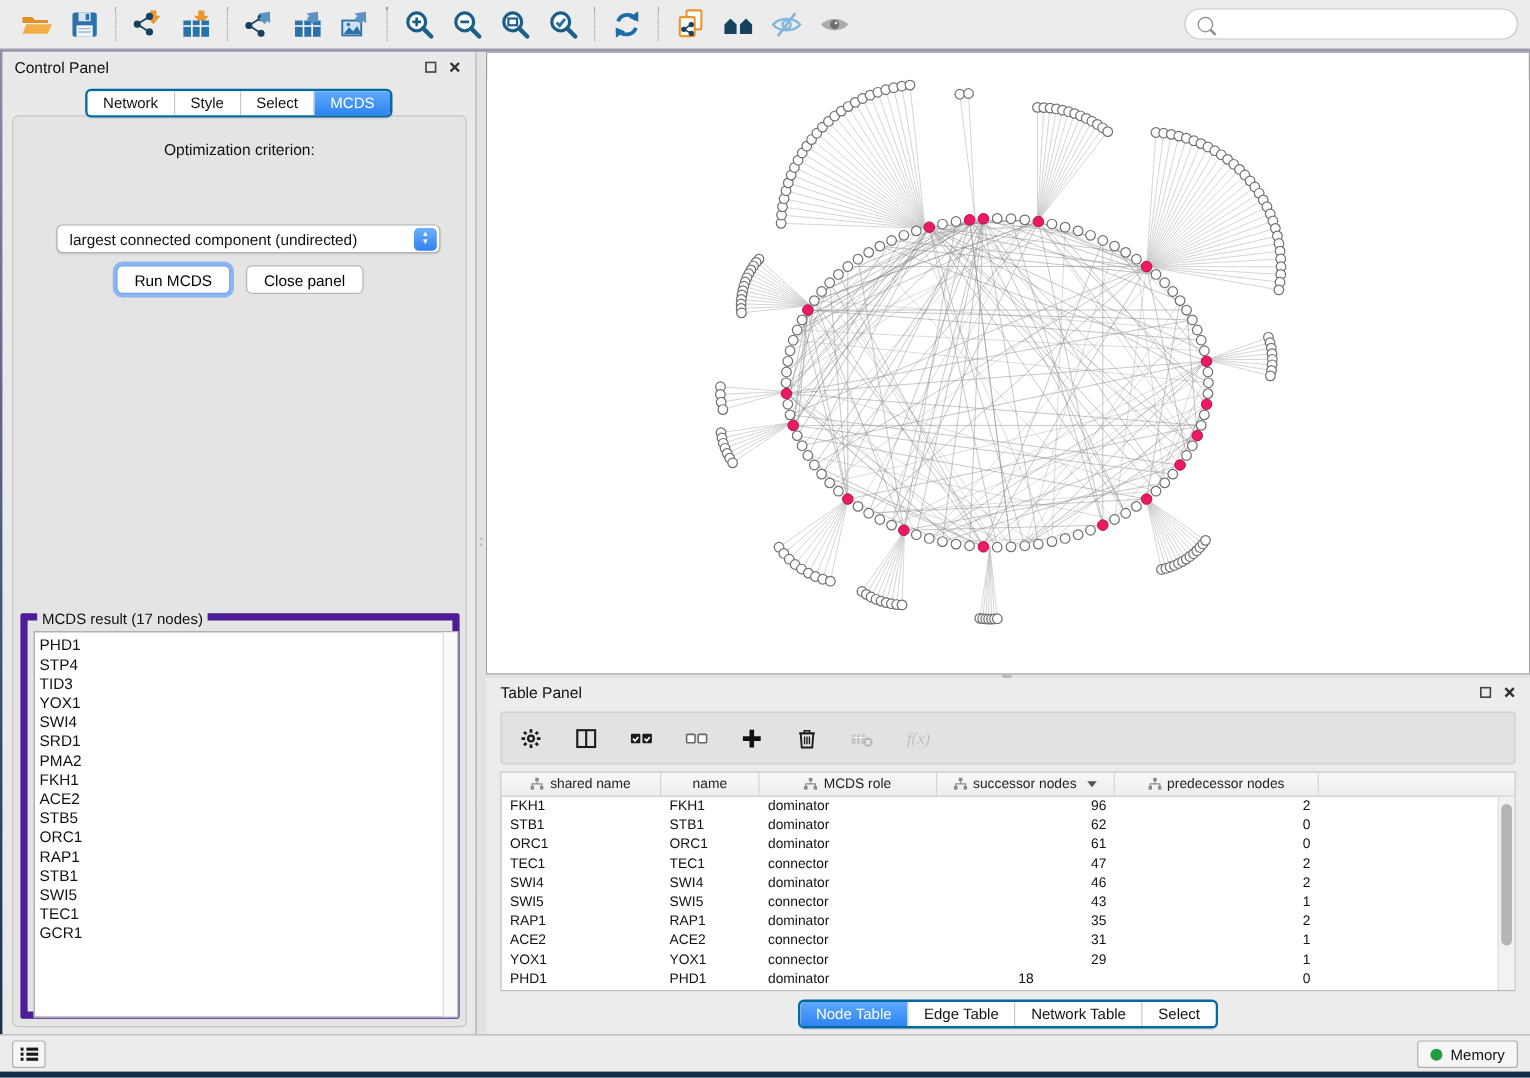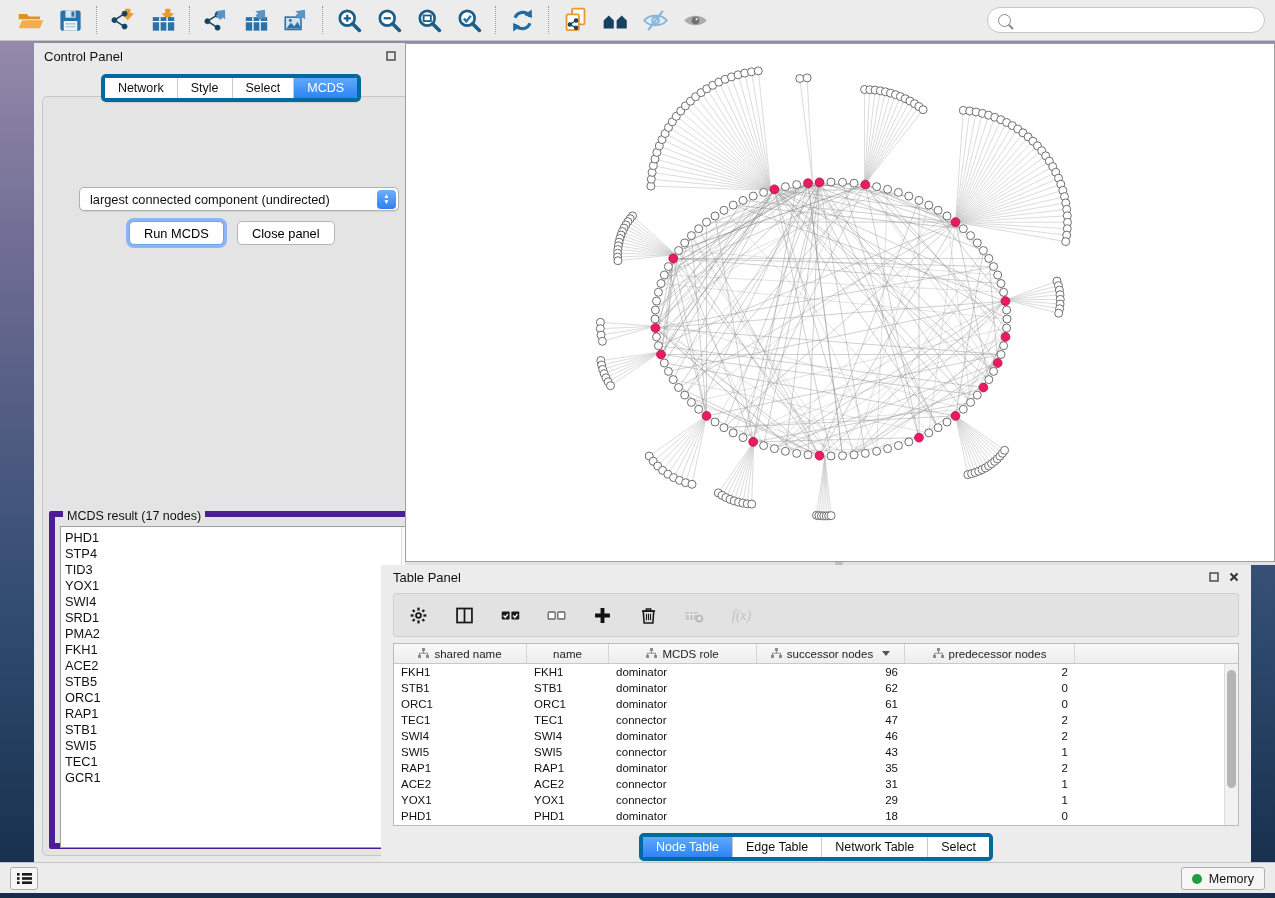--- a/index.html
+++ b/index.html
@@ -20,27 +20,27 @@
   .tsep { width:1px; height:28px; border-left:1px dotted #9a9a9a; margin:0 6px; }
   .searchbox { margin-left:auto; width:278px; height:26px; background:#fff; border:1px solid #c6c6c6;
     border-radius:13px; display:flex; align-items:center; padding:0 10px; }
   .searchbox input { border:none; outline:none; flex:1; font-size:12px; background:transparent;
     font-family:"Liberation Sans", sans-serif; }
   .mag { width:13px; height:13px; border:1.6px solid #8b8b8b; border-radius:50%; position:relative; margin-right:6px; }
   .mag::after { content:""; position:absolute; width:6px; height:1.6px; background:#8b8b8b;
     transform:rotate(45deg); left:9px; top:11px; }
 
   
-  .cpanel { left:2px; top:43px; width:395px; height:819px; background:#e9e9e9; border-right:1px solid #bdbdbd;margin-left:32px; }
+  .cpanel { left:2px; top:43px; width:395px; height:819px; background:#e9e9e9; border-right:1px solid #bdbdbd; }
   .winbtns { display:flex; gap:9px; align-items:center; }
   .winbtn { width:11px; height:11px; display:flex; align-items:center; justify-content:center; }
   .card { position:absolute; left:8px; top:53px; width:379px; height:760px; background:#e4e4e4;
     border:1px solid #c6c6c6; border-radius:5px; }
 
-  .seg { display:inline-flex; border:4px solid #0369a1; border-radius:5px; overflow:hidden;
+  .seg { display:inline-flex; border:2px solid #0369a1; border-radius:5px; overflow:hidden;
     background:#fff; box-shadow:0 1px 1px rgba(0,0,0,.08); }
   .seg .tab { padding:3px 13px; font-size:12.5px; color:#111; background:#fff;
     border-left:1px solid #c9c9c9; border-top:none; border-bottom:none; border-right:none;
     font-family:"Liberation Sans", sans-serif; cursor:default; white-space:nowrap; }
   .seg .tab:first-child { border-left:none; }
   .seg .tab.active { background:linear-gradient(180deg,#5fa9fd,#2e84f4); color:#fff; }
 
   .dd { position:absolute; left:36px; top:90px; width:320px; height:24px; background:#fff;
     border:1px solid #b0b0b0; border-radius:5px; display:flex; align-items:center;
     padding:0 2px 0 10px; box-shadow:0 1px 1px rgba(0,0,0,.08);gap:44px; }
@@ -70,21 +70,21 @@
   .light { width:12px; height:12px; border-radius:50%; }
   .nettitle .title { position:absolute; left:0; right:0; text-align:center; font-size:12.5px; color:#222; }
   .netcanvas { position:absolute; left:0; top:22px; width:868px; height:495px; background:#fff; }
 
   
   .vsplit { left:397px; top:43px; width:8px; height:819px; background:#e2e2e2; }
   .hsplit { left:405px; top:562px; width:870px; height:3px; background:#e2e2e2; }
   .knob { position:absolute; background:#bdbdbd; border-radius:1px; }
 
   
-  .tpanel { left:381px; top:565px; width:870px; height:297px; background:#ececec; }
+  .tpanel { left:405px; top:565px; width:870px; height:297px; background:#ececec; }
   .ttoolbar { position:absolute; left:12px; top:28px; width:846px; height:44px; background:#e2e2e2;
     border:1px solid #cfcfcf; border-radius:3px; display:flex; align-items:center; padding:0 12px; gap:22px; }
   .ttbtn { width:24px; height:24px; display:flex; align-items:center; justify-content:center;
     background:transparent; border:none; }
   .ttbtn svg { width:21px; height:21px; }
   .ttbtn.disabled { opacity:.55; }
 
   .datatable { position:absolute; left:12px; top:78px; width:846px; height:183px; background:#fff;
     border:1px solid #bbb; }
   .thead { display:flex; height:20px; background:linear-gradient(180deg,#f8f8f8,#ededed);
@@ -270,20 +270,21 @@
           <rect x="1" y="1" width="8" height="8" fill="none" stroke="#444" stroke-width="1.4"></rect>
         </svg>
     </span>
     <span class="winbtn">
       <svg width="10" height="10">
           <path d="M1.5 1.5 L8.5 8.5 M8.5 1.5 L1.5 8.5" stroke="#333" stroke-width="2"></path>
         </svg>
     </span>
   </div>
   <div class="card">
+    <div class="abs" style="left:0;right:0;top:20px;text-align:center;">Optimization criterion:</div>
     <div class="dd">
       <span class="val">largest connected component (undirected)</span>
       <span class="step">
           <span>▲</span>
           <span>▼</span>
         </span>
     </div>
     <button class="pbtn focus" style="left:86px;top:124px;">Run MCDS</button>
     <button class="pbtn" style="left:194px;top:124px;">Close panel</button>
 
@@ -1095,21 +1096,21 @@
           <div class="td" style="width: 133px;">YOX1</div>
           <div class="td" style="width: 82px;">YOX1</div>
           <div class="td" style="width: 148px;">connector</div>
           <div class="td num" style="width: 148px;">29</div>
           <div class="td num" style="width: 170px;">1</div>
         </div>
         <div class="trow">
           <div class="td" style="width: 133px;">PHD1</div>
           <div class="td" style="width: 82px;">PHD1</div>
           <div class="td" style="width: 148px;">dominator</div>
-          <div class="td num" style="width: 148px;">18</div>
+          <div class="td num" style="width: 148px; text-align: center;">18</div>
           <div class="td num" style="width: 170px;">0</div>
         </div>
       </div>
     <div class="tscroll">
       <div class="tthumb" style="top:6px;height:118px;"></div>
     </div>
   </div>
 
   <div class="ttabs">
     <div class="seg" id="table-tabs">

